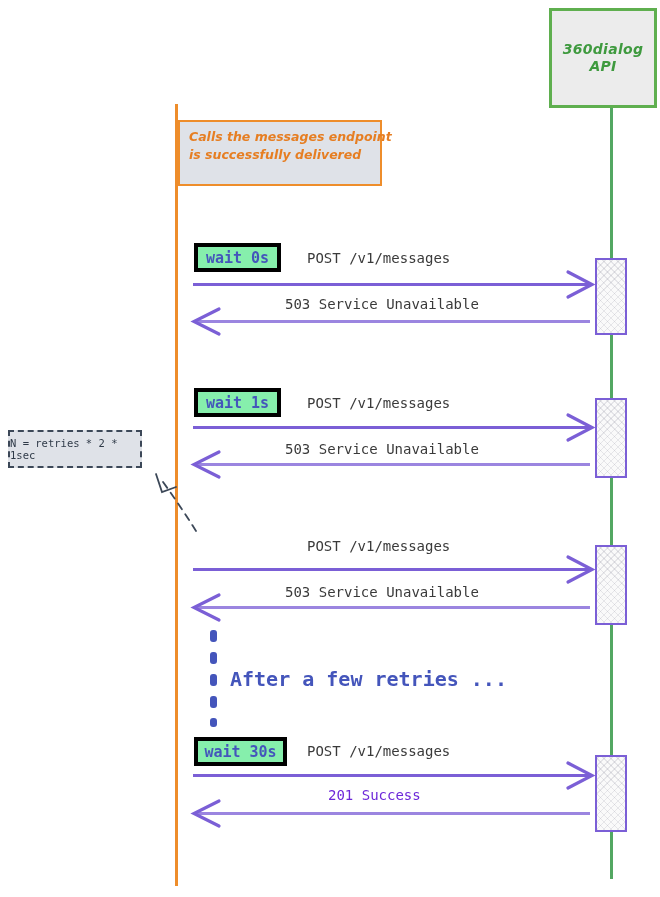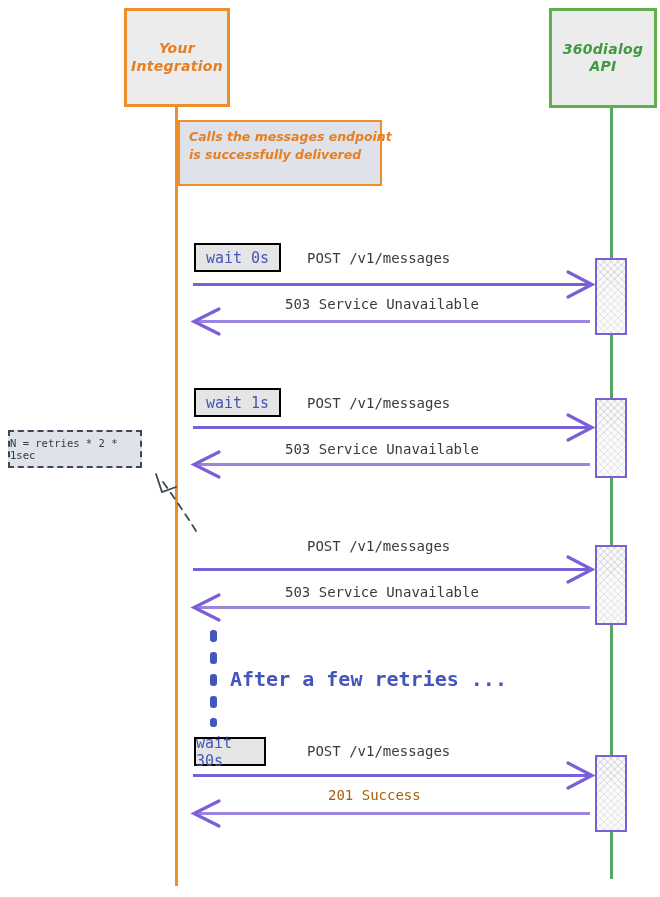--- a/index.html
+++ b/index.html
@@ -97,41 +97,41 @@
     display: flex;
     align-items: center;
     justify-content: flex-end;
     font-family: "DejaVu Sans Mono", monospace;
     font-size: 10.5px;
     color: #2F3A48;
   }
 
   
   .wait {
-    background: #e5e5e5;
-    border: 2px solid #000000;
+    background: #86efac;
+    border: 4px solid #000000;
     box-sizing: border-box;
     color: #4455BB;
     font-family: "DejaVu Sans Mono", monospace;
-    font-weight: normal;
+    font-weight: bold;
     font-size: 15px;
     display: flex;
     align-items: center;
     justify-content: center;
     height: 29px;
   }
 
   
   .msg-text {
     font-family: "DejaVu Sans Mono", monospace;
     font-size: 14px;
     color: #3A3A3A;
     white-space: nowrap;
   }
-  .msg-text.success { color: #a16207; }
+  .msg-text.success { color: #6d28d9; }
   .msg-text.hint {
     color: #4455BB;
     font-weight: bold;
     font-size: 20px;
   }
 
   
   .arrow-line {
     height: 3px;
     background: #7B5FD6;
@@ -177,26 +177,20 @@
   }
 </style>
 </head>
 <body>
 
 <div id="canvas">
 
   <div class="abs lifeline-left"></div>
   <div class="abs lifeline-right"></div>
 
-  <div class="abs participant participant-left">
-    <div class="hand">
-      <span>Your</span><br>
-      <span>Integration</span>
-    </div>
-  </div>
 
   <div class="abs participant participant-right">
     <div class="hand">
       <span>360dialog</span><br>
       <span>API</span>
     </div>
   </div>
 
   <div class="abs note-orange hand">
     <div>Calls the messages endpoint</div>
@@ -239,21 +233,21 @@
 
   <div class="abs dotted-sep">
     <span></span>
     <span></span>
     <span></span>
     <span></span>
     <span></span>
   </div>
   <div class="abs msg-text hint" style="left:230px; top:667px;">After a few retries ...</div>
 
-  <div class="abs wait" style="left:194px; top:737px; width:72px;">
+  <div class="abs wait" style="left:194px; top:737px; width:93px;text-align:center;">
     <span>wait 30s</span>
   </div>
   <div class="abs msg-text" style="left:307px; top:743px;">POST /v1/messages</div>
   <div class="abs arrow-line" style="left:193px; top:774px; width:398px;"></div>
 
   <div class="abs msg-text success" style="left:328px; top:787px;">201 Success</div>
   <div class="abs arrow-line light" style="left:196px; top:812px; width:394px;"></div>
 
   <div class="abs activation" style="top:755px; height:77px;"></div>
 

